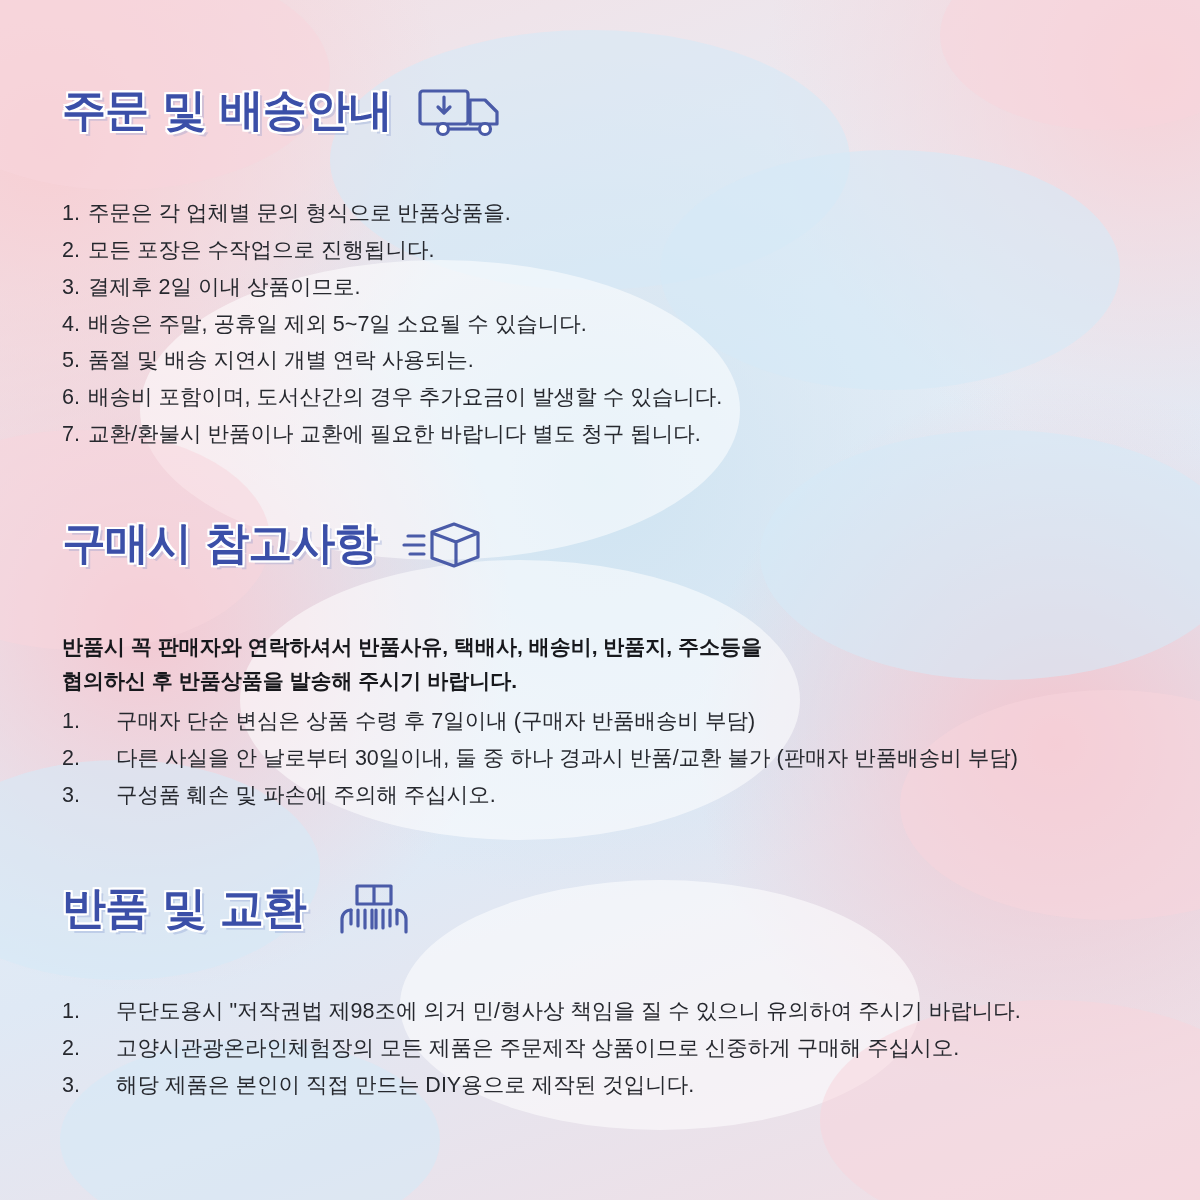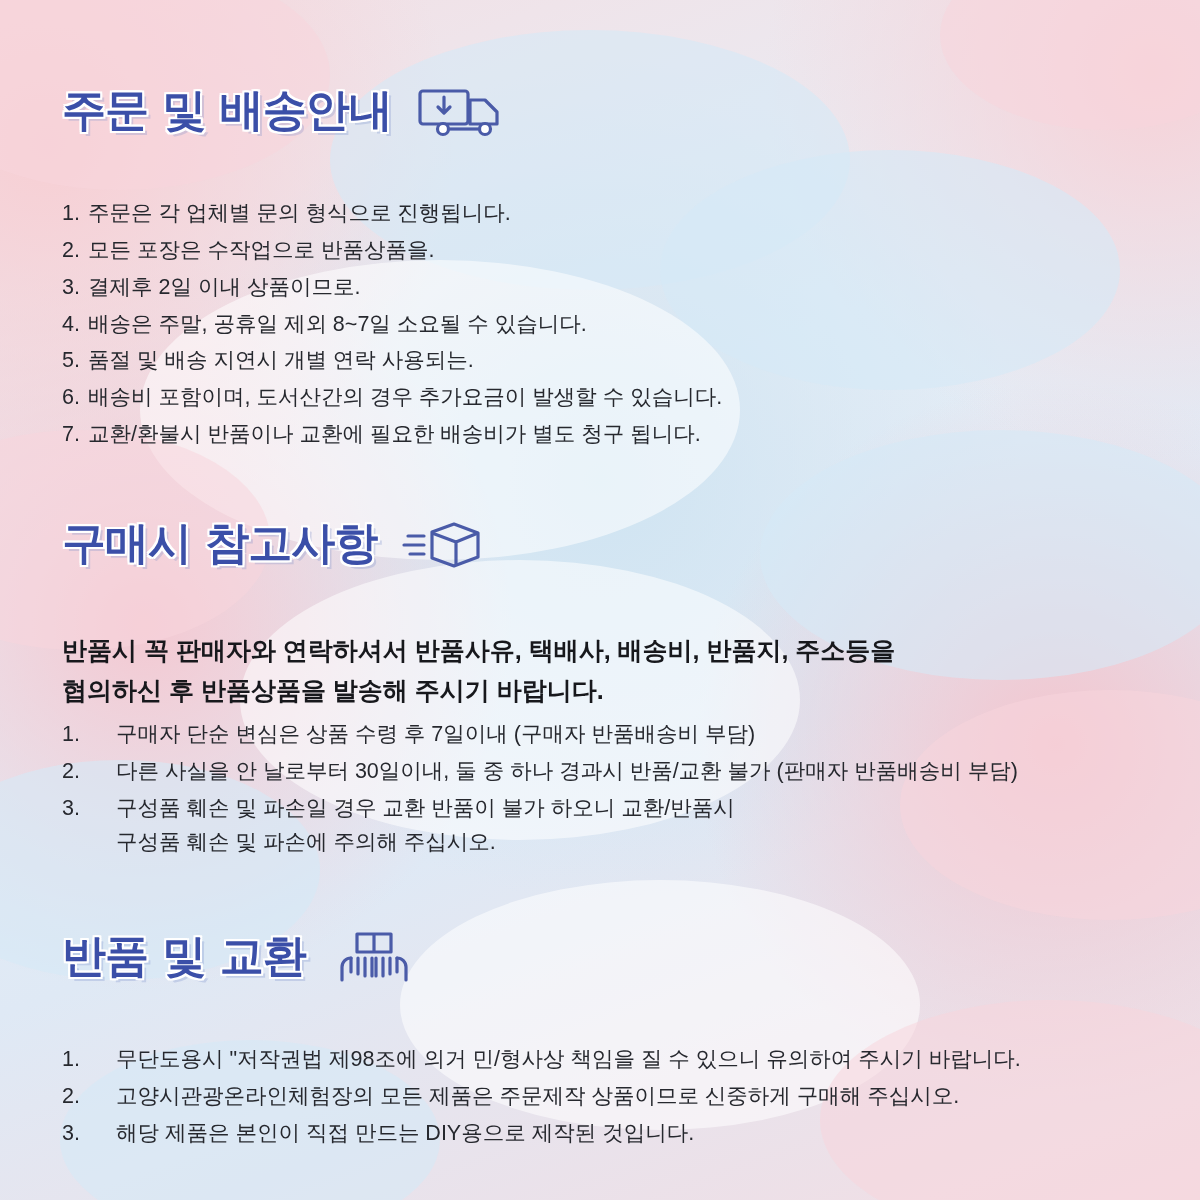--- a/index.html
+++ b/index.html
@@ -86,21 +86,21 @@
     color: #26282e;
   }
   ol.num-list li .txt { flex: 1 1 auto; }
   .sub-line {
     display: block;
     padding-left: 0;
     margin-left: 28px;
   }
 
   .notice-bold {
-    font-size: 25px;
+    font-size: 21px;
     line-height: 1.62;
     font-weight: 700;
     color: #17181c;
     margin: 0 0 6px 0;
   }
   .notice-bold span { display: block; }
 
   .sec { margin-bottom: 10px; }
   #section-order { margin-bottom: 14px; }
   #section-purchase { margin-top: 26px; }
@@ -139,45 +139,45 @@
           <circle cx="26" cy="47" r="5.5" stroke="#4a5ba8" stroke-width="3.2" fill="#fff"></circle>
           <circle cx="68" cy="47" r="5.5" stroke="#4a5ba8" stroke-width="3.2" fill="#fff"></circle>
           <path d="M32 47h30" stroke="#4a5ba8" stroke-width="3.2"></path>
         </svg>
       </span>
     </div>
 
     <ol class="num-list">
       <li>
           <span class="idx">1.</span>
-          <span class="txt">주문은 각 업체별 문의 형식으로 진행됩니다.</span>
+          <span class="txt">주문은 각 업체별 문의 형식으로 반품상품을.</span>
         </li>
       <li>
           <span class="idx">2.</span>
-          <span class="txt">모든 포장은 수작업으로 반품상품을.</span>
+          <span class="txt">모든 포장은 수작업으로 진행됩니다.</span>
         </li>
       <li>
           <span class="idx">3.</span>
           <span class="txt">결제후 2일 이내 상품이므로.</span>
         </li>
       <li>
           <span class="idx">4.</span>
-          <span class="txt">배송은 주말, 공휴일 제외 8~7일 소요될 수 있습니다.</span>
+          <span class="txt">배송은 주말, 공휴일 제외 5~7일 소요될 수 있습니다.</span>
         </li>
       <li>
           <span class="idx">5.</span>
           <span class="txt">품절 및 배송 지연시 개별 연락 사용되는.</span>
         </li>
       <li>
           <span class="idx">6.</span>
           <span class="txt">배송비 포함이며, 도서산간의 경우 추가요금이 발생할 수 있습니다.</span>
         </li>
       <li>
           <span class="idx">7.</span>
-          <span class="txt">교환/환불시 반품이나 교환에 필요한 배송비가 별도 청구 됩니다.</span>
+          <span class="txt">교환/환불시 반품이나 교환에 필요한 바랍니다 별도 청구 됩니다.</span>
         </li>
     </ol>
   </section>
 
   <section class="sec" id="section-purchase">
     <div class="section-head">
       <h2 class="section-title">구매시 참고사항</h2>
       <span class="head-icon">
         <svg width="92" height="56" viewBox="0 0 92 56" fill="none">
           <path d="M30 16l22-8 24 9v24l-24 9-22-8z" stroke="#4a5ba8" stroke-width="3.2" stroke-linejoin="round"></path>
@@ -201,21 +201,20 @@
       </li>
       <li>
         <span class="idx">2.</span>
         <span class="txt">
           <span class="sub-line">다른 사실을 안 날로부터 30일이내, 둘 중 하나 경과시 반품/교환 불가 (판매자 반품배송비 부담)</span>
         </span>
       </li>
       <li>
         <span class="idx">3.</span>
         <span class="txt">
-          <span class="sub-line">구성품 훼손 및 파손일 경우 교환 반품이 불가 하오니 교환/반품시</span>
           <span class="sub-line">구성품 훼손 및 파손에 주의해 주십시오.</span>
         </span>
       </li>
     </ol>
   </section>
 
   <section class="sec" id="section-return">
     <div class="section-head">
       <h2 class="section-title">반품 및 교환</h2>
       <span class="head-icon">

